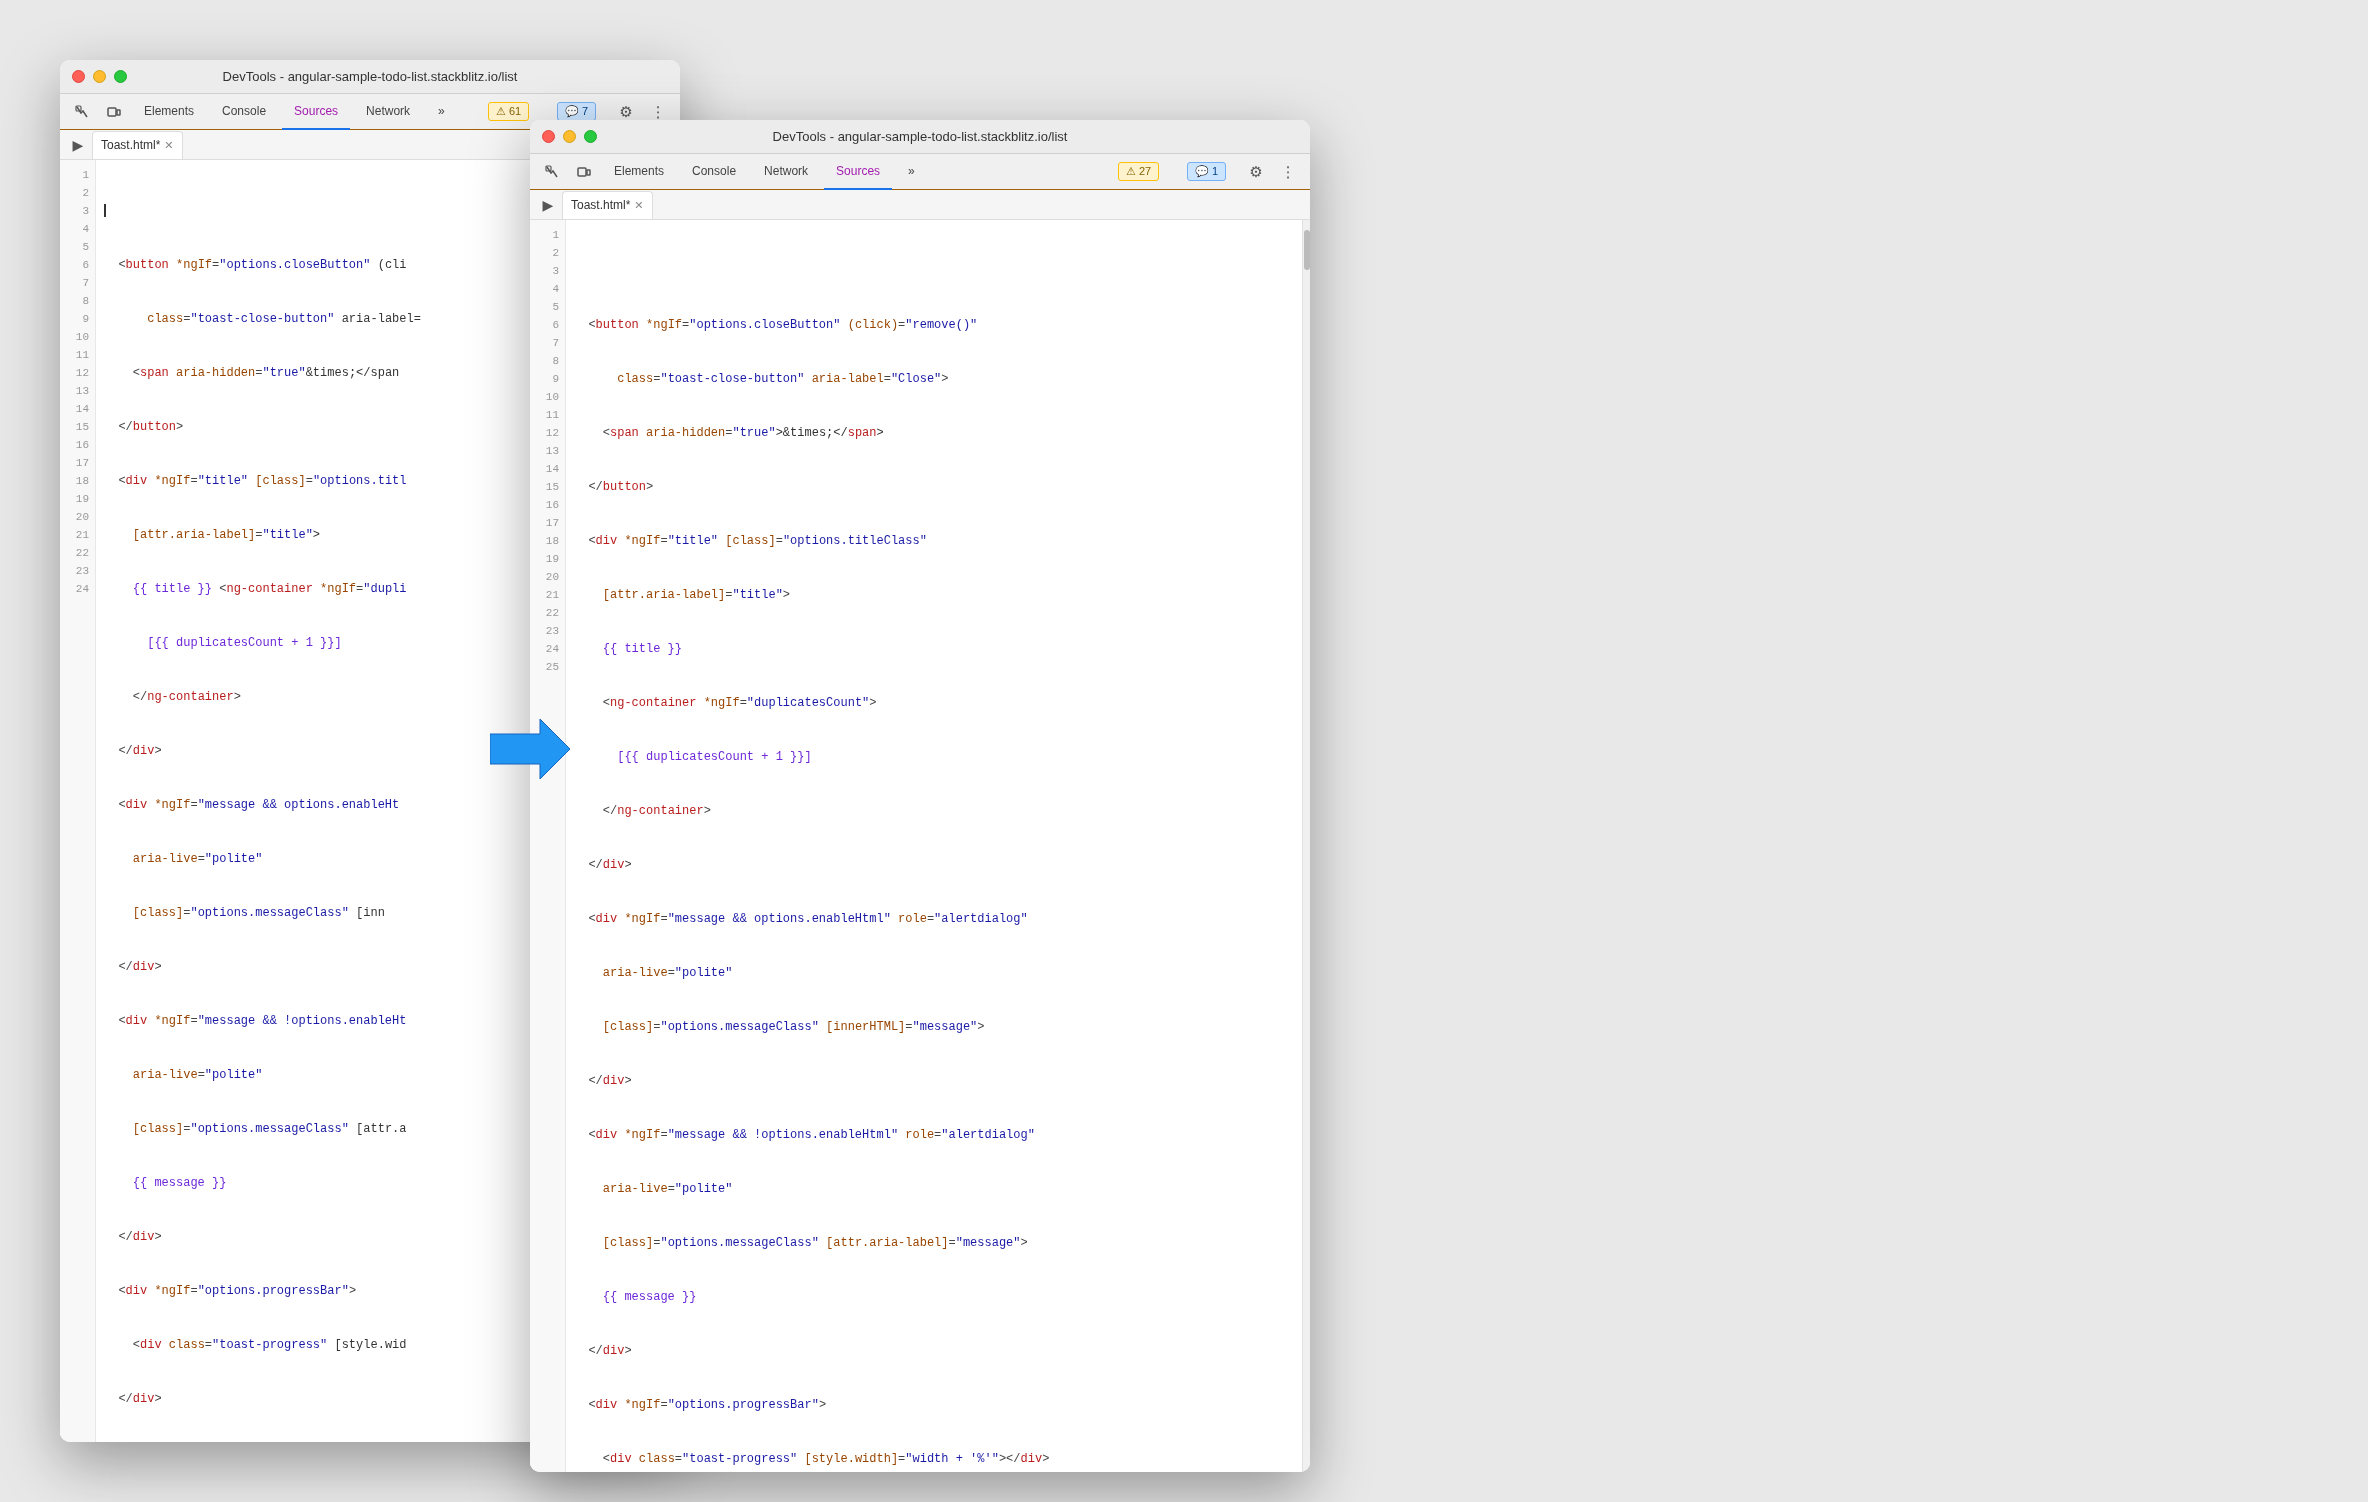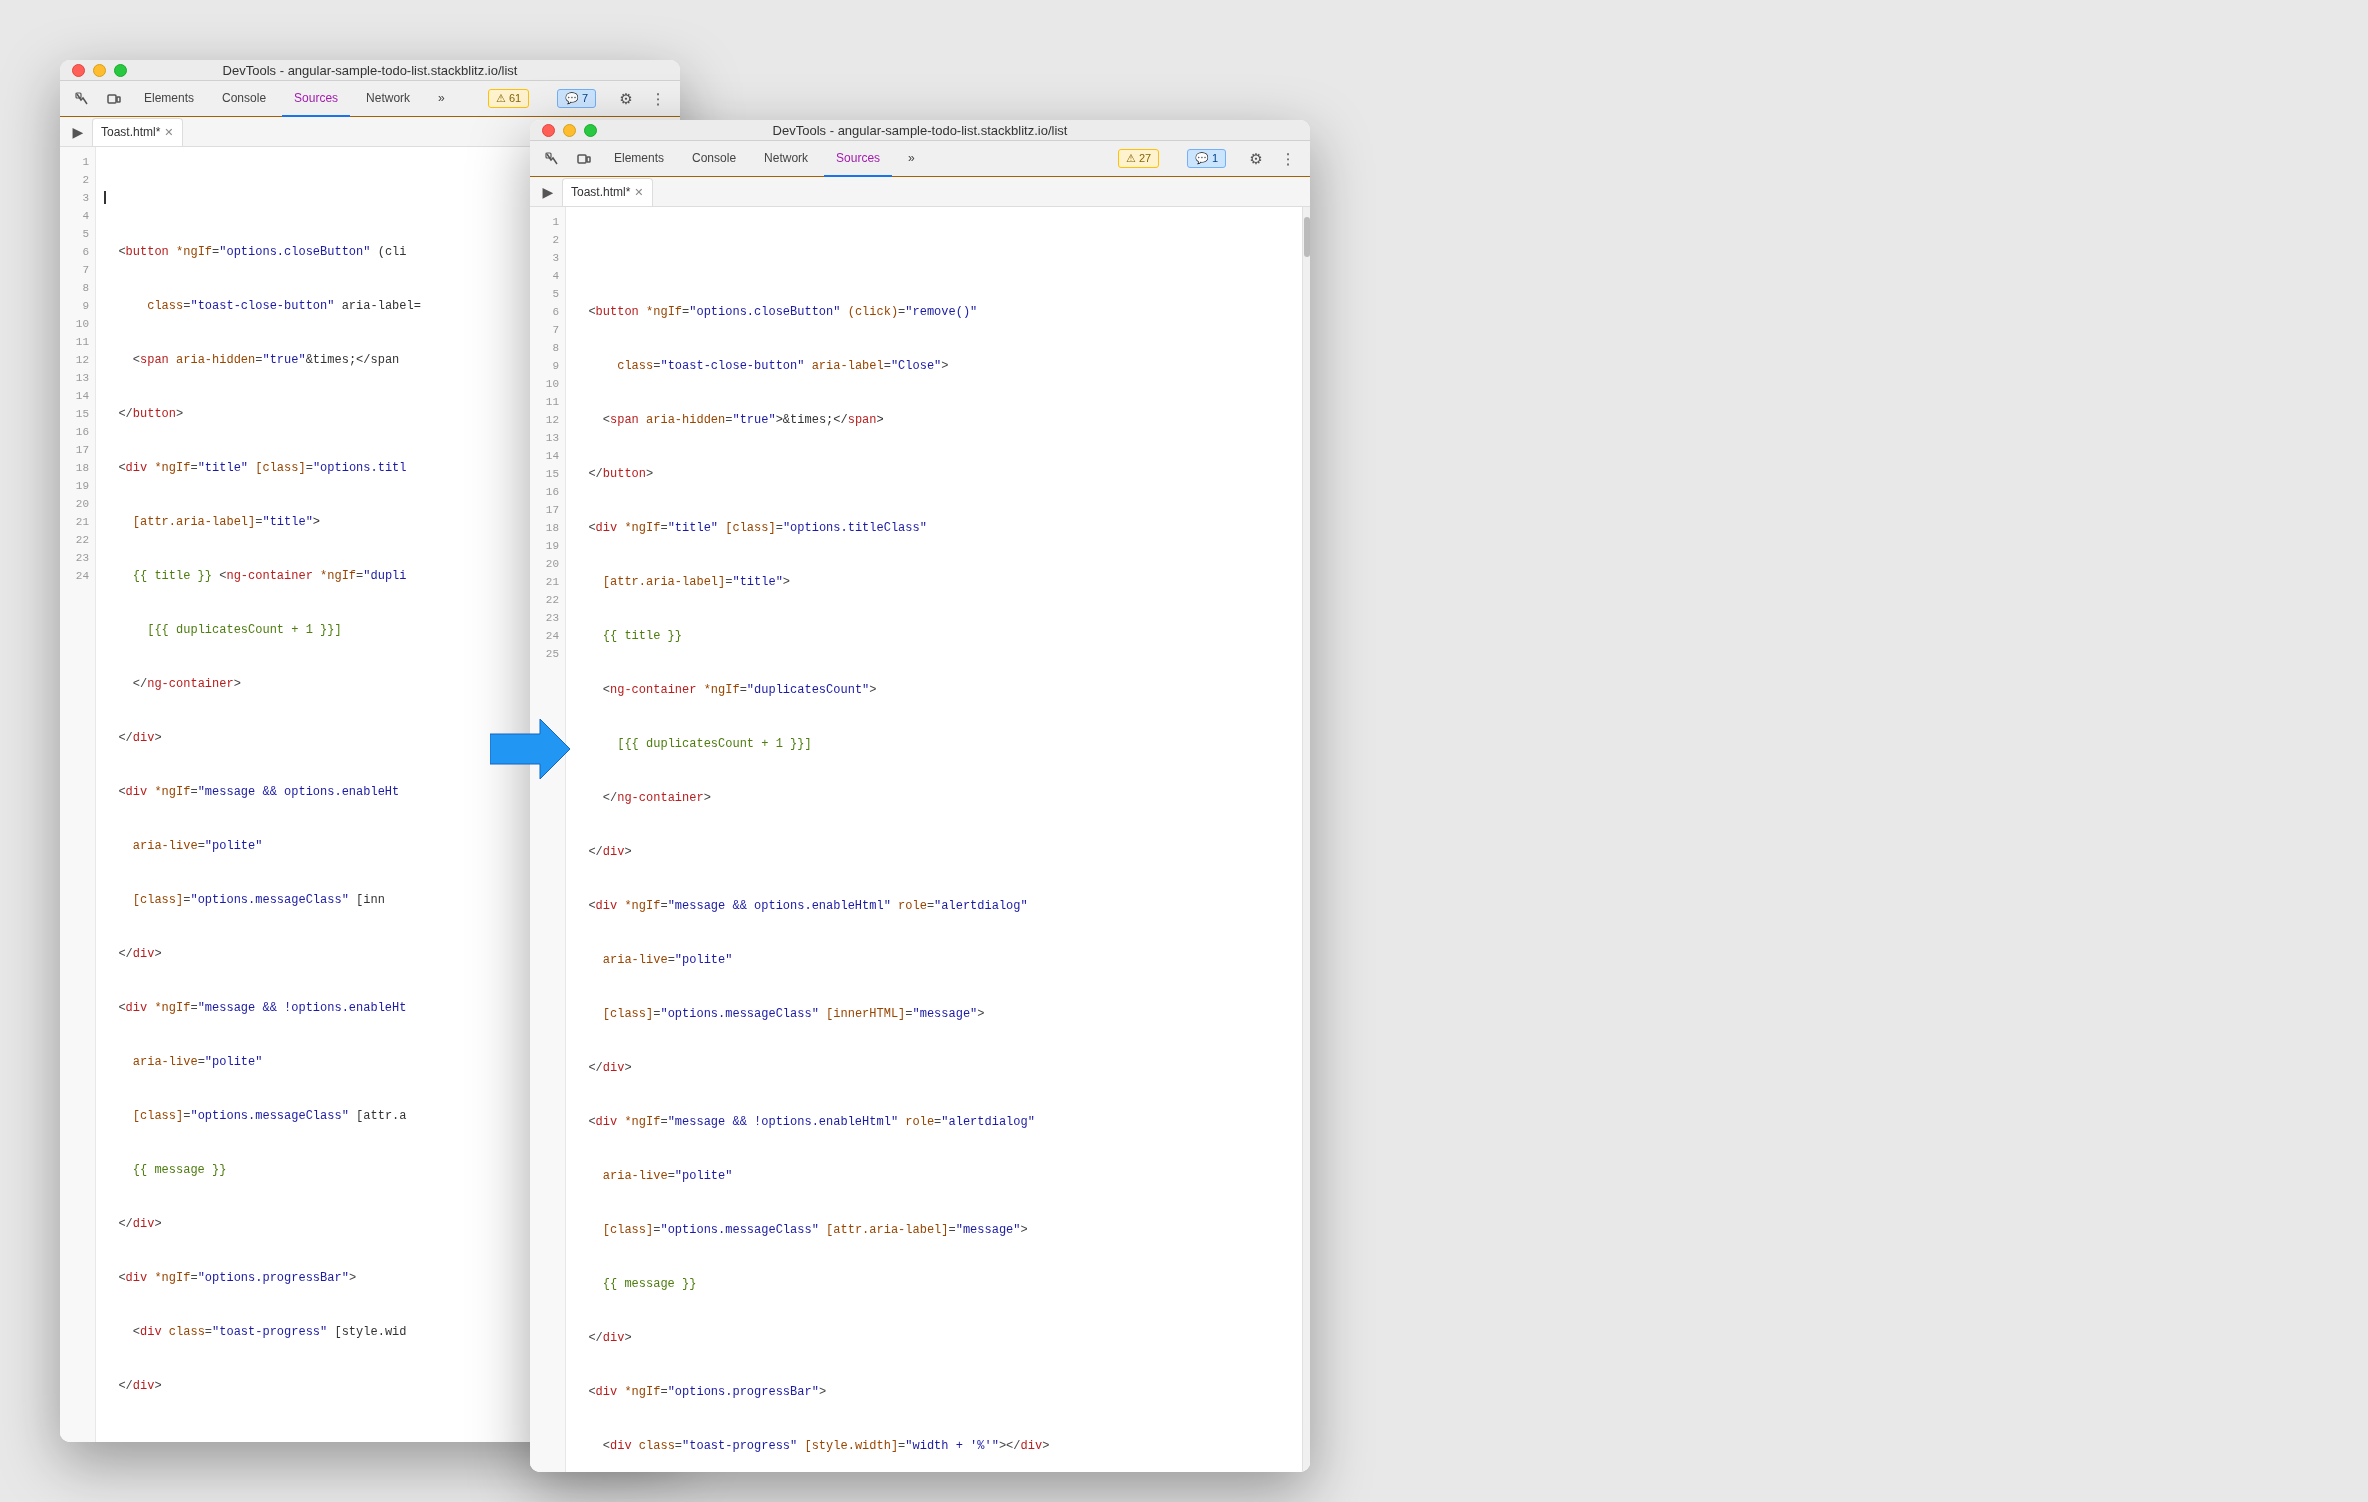--- a/index.html
+++ b/index.html
@@ -30,21 +30,21 @@
 
     .window-front {
       width: 780px;
       top: 120px;
       left: 530px;
       bottom: 30px;
     }
 
     
     .titlebar {
-      height: 21px;
+      height: 34px;
       background: #ececec;
       border-bottom: 1px solid #d0d0d0;
       display: flex;
       align-items: center;
       padding: 0 12px;
       position: relative;
     }
 
     .traffic-lights {
       display: flex;
@@ -216,21 +216,21 @@
       display: block;
       height: 18px;
       line-height: 18px;
     }
 
     
     .s-tag { color: #b91c1c; margin-top: 40px; }        
     .s-attr { color: #994500; margin-top: 33px; }       
     .s-str { color: #1a1aa6; }        
     .s-punct { color: #444; }         
-    .s-template { color: #4d7c0f; }   
+    .s-template { color: #6d28d9; }   
     .s-directive { color: #994500; }
 
     
     .arrow-container {
       position: absolute;
       top: 50%;
       left: 490px;
       transform: translateY(-50%);
       z-index: 10;
     }

